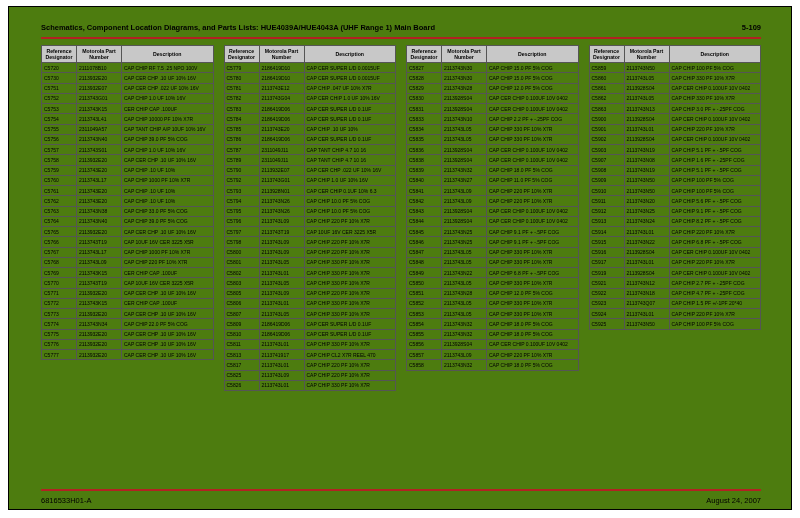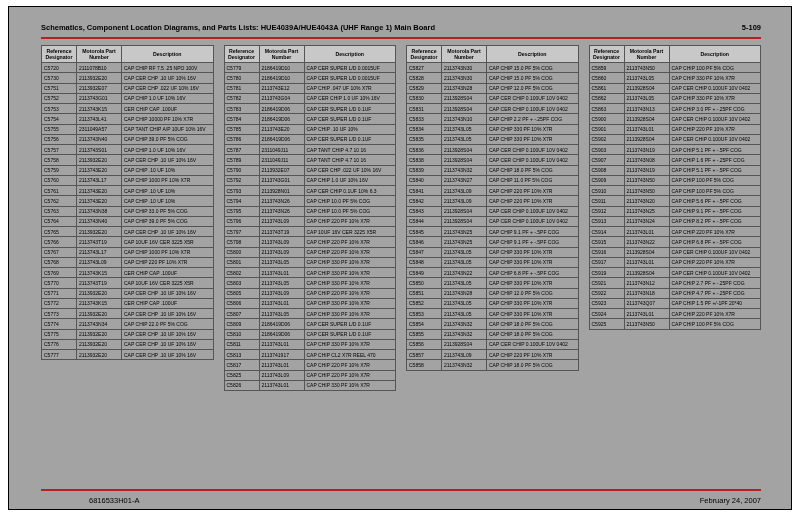--- a/index.html
+++ b/index.html
@@ -1,28 +1,28 @@
 <!DOCTYPE html>
 <html style="--accent: #b22222;"><head>
 <meta charset="utf-8">
 <style>
   * { margin:0; padding:0; box-sizing:border-box; }
   html,body { width:800px; height:518px; background:#fff; font-family:"Liberation Sans", sans-serif; color:#000; }
-  .page-frame { position:relative; margin:6px 8px; height:504px; border:1px solid #000; background:#a3a3a3; }
+  .page-frame { position:relative; margin:6px 8px; height:504px; border:1px solid #000; background:#4d7c0f; }
   .header { position:absolute; top:16px; left:32px; right:30px; display:flex; justify-content:space-between; align-items:baseline; font-size:7.5px; font-weight:bold; }
   .rule { position:absolute; left:32px; right:30px; height:2px; background:var(--accent,#b22222); }
   .rule.top { top:30px; }
   .rule.bottom { bottom:18px; }
   .tables { position:absolute; top:38px; left:32px; right:30px; display:flex; gap:10px; align-items:flex-start; }
   table { border-collapse:collapse; table-layout:fixed; width:173px; font-size:5px; line-height:1.25; }
   th, td { border:1px solid #555; padding:1.5px 2px; vertical-align:top; text-align:left; overflow:hidden; }
   th { background:#c8c8c8; font-weight:bold; text-align:center; font-size:5.2px; vertical-align:middle; }
   th:nth-child(1), td:nth-child(1) { width:35px; }
   th:nth-child(2), td:nth-child(2) { width:45px; }
-  .footer { position:absolute; bottom:4px; left:32px; right:30px; display:flex; justify-content:space-between; font-size:7.5px;margin-left:48px; }
+  .footer { position:absolute; bottom:4px; left:32px; right:30px; display:flex; justify-content:space-between; font-size:7.5px; }
 </style>
 </head>
 <body>
 
 <div class="page-frame">
 
   <div class="header">
     <span>Schematics, Component Location Diagrams, and Parts Lists: HUE4039A/HUE4043A (UHF Range 1) Main Board</span>
     <span>5-109</span>
   </div>
@@ -661,16 +661,16 @@
             <td>CAP CHIP 100 PF 5% COG</td>
           </tr>
         </tbody>
     </table>
   </div>
 
   <div class="rule bottom"></div>
 
   <div class="footer">
     <span>6816533H01-A</span>
-    <span>February 24, 2007</span>
+    <span>August 24, 2007</span>
   </div>
 
 </div>
 
 </body></html>

